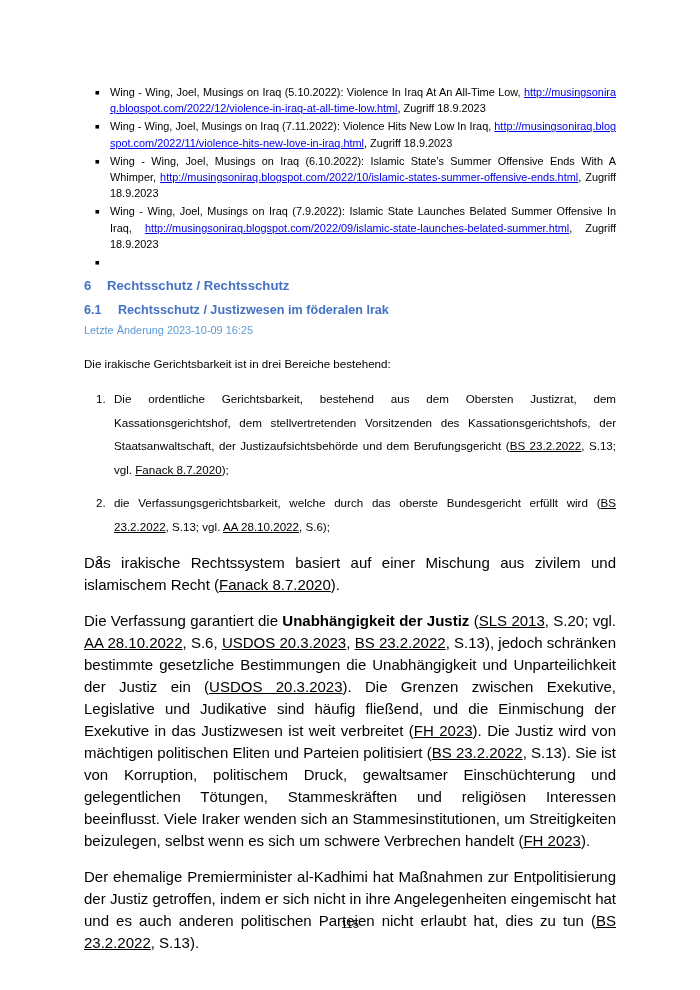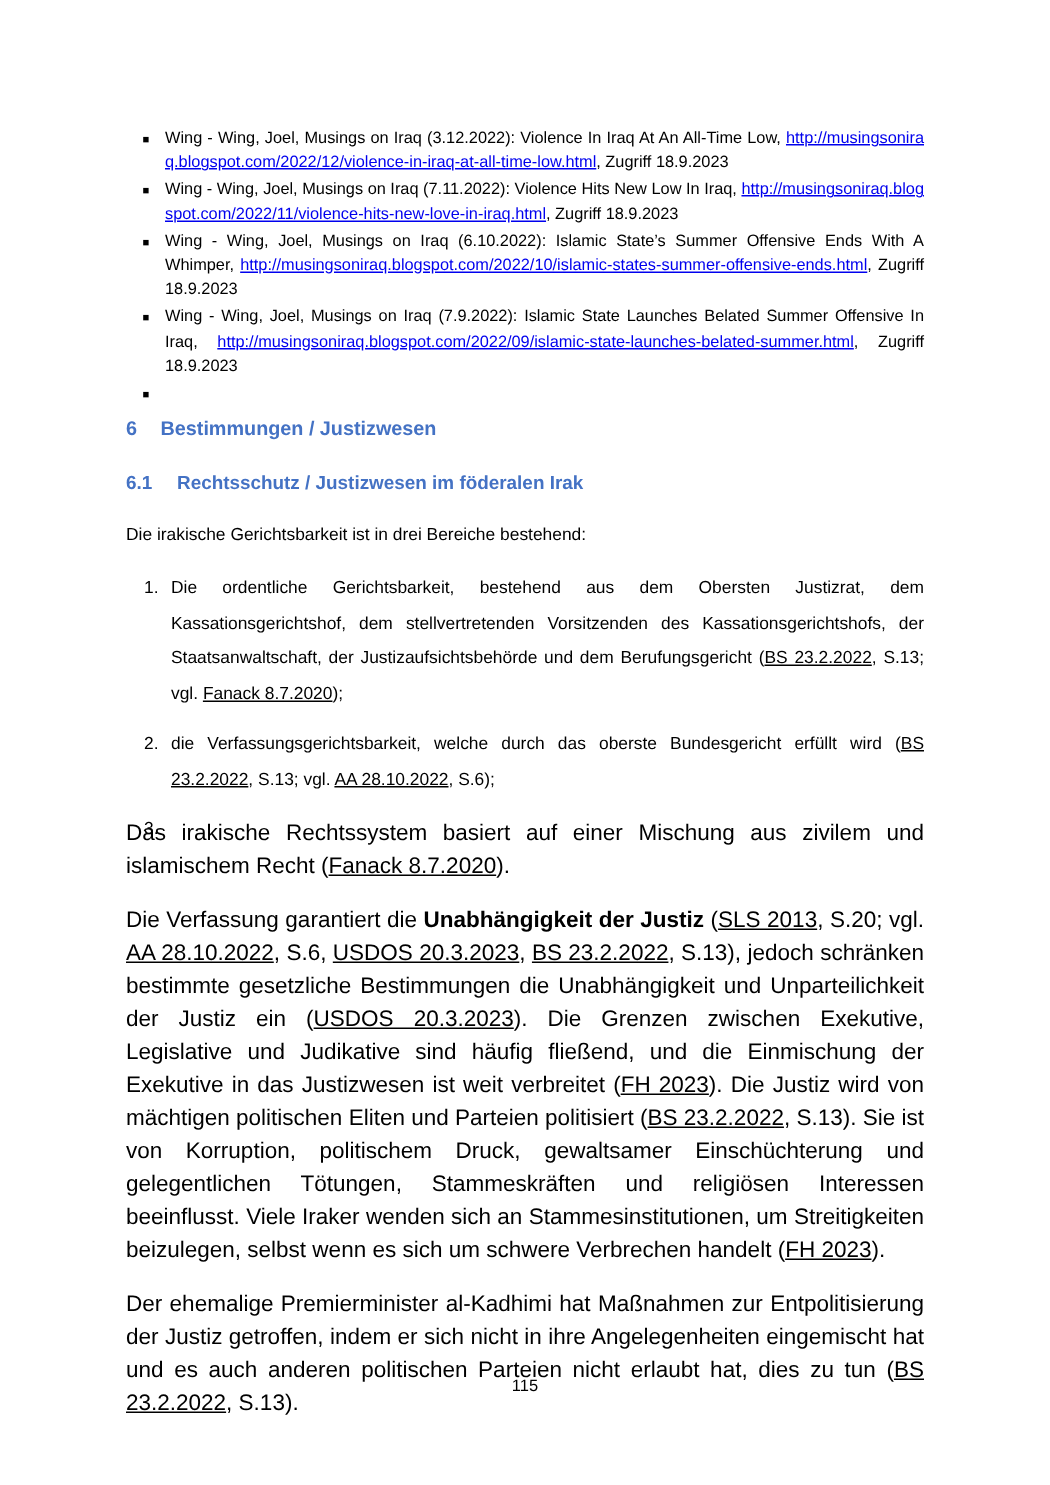--- a/index.html
+++ b/index.html
@@ -23,21 +23,21 @@
   .link { color:#0000EE; text-decoration:underline; word-break:break-all; cursor:pointer; }
   .ref  { color:#000; text-decoration:underline; cursor:pointer; }
   .bold { font-weight:bold; }
 
   
   .section-heading {
     margin-top:26px; color:#4472C4; font-size:13.2px; font-weight:bold;
   }
   .section-heading .sec-num { display:inline-block; min-width:23px; }
   .subsection-heading {
-    margin-top:22px; color:#4472C4; font-size:12.6px; font-weight:bold;
+    margin-top:10px; color:#4472C4; font-size:12.6px; font-weight:bold;
   }
   .subsection-heading .sec-num { display:inline-block; min-width:34px; }
   .meta { margin-top:7px; color:#5B9BD5; font-size:10.9px; }
 
   
   .intro { margin-top:19px; font-size:11.6px; line-height:18px; }
   .num-list { list-style:none; margin-top:14px; }
   .num-item {
     position:relative; padding-left:30px; margin-bottom:10px;
     font-size:11.6px; line-height:23.5px; text-align:justify;
@@ -51,47 +51,48 @@
   }
 </style>
 </head>
 <body>
 
 <div class="page">
 
   <ul class="bib-list">
     <li class="bib-item">
       <span class="bib-bullet">■</span>
-      <span><span>Wing - Wing, Joel, Musings on Iraq (3.12.2022): Violence In Iraq At An All-Time Low, </span><a href="#" class="link">http://musingsoniraq.blogspot.com/2022/12/violence-in-iraq-at-all-time-low.html</a><span>, Zugriff 18.9.2023</span></span>
+      <span><span>Wing - Wing, Joel, Musings on Iraq (5.10.2022): Violence In Iraq At An All-Time Low, </span><a href="#" class="link">http://musingsoniraq.blogspot.com/2022/12/violence-in-iraq-at-all-time-low.html</a><span>, Zugriff 18.9.2023</span></span>
     </li>
     <li class="bib-item">
       <span class="bib-bullet">■</span>
       <span><span>Wing - Wing, Joel, Musings on Iraq (7.11.2022): Violence Hits New Low In Iraq, </span><a href="#" class="link">http://musingsoniraq.blogspot.com/2022/11/violence-hits-new-love-in-iraq.html</a><span>, Zugriff 18.9.2023</span></span>
     </li>
     <li class="bib-item">
       <span class="bib-bullet">■</span>
       <span><span>Wing - Wing, Joel, Musings on Iraq (6.10.2022): Islamic State’s Summer Offensive Ends With A Whimper, </span><a href="#" class="link">http://musingsoniraq.blogspot.com/2022/10/islamic-states-summer-offensive-ends.html</a><span>, Zugriff 18.9.2023</span></span>
     </li>
     <li class="bib-item">
       <span class="bib-bullet">■</span>
       <span><span>Wing - Wing, Joel, Musings on Iraq (7.9.2022): Islamic State Launches Belated Summer Offensive In Iraq, </span><a href="#" class="link">http://musingsoniraq.blogspot.com/2022/09/islamic-state-launches-belated-summer.html</a><span>, Zugriff 18.9.2023</span></span>
     </li>
     <li class="bib-item">
       <span class="bib-bullet">■</span>
     </li>
   </ul>
 
   <h2 class="section-heading">
-    <span class="sec-num">6</span><span>Bestimmungen / Justizwesen</span>
+    <span class="sec-num">6</span><span>Rechtsschutz / Rechtsschutz</span>
   </h2>
 
   <h3 class="subsection-heading">
     <span class="sec-num">6.1</span><span>Rechtsschutz / Justizwesen im föderalen Irak</span>
   </h3>
 
+  <div class="meta">Letzte Änderung 2023-10-09 16:25</div>
 
   <p class="intro">Die irakische Gerichtsbarkeit ist in drei Bereiche bestehend:</p>
 
   <ol class="num-list">
     <li class="num-item">
       <span class="marker">1.</span>
       <span><span>Die ordentliche Gerichtsbarkeit, bestehend aus dem Obersten Justizrat, dem Kassationsgerichtshof, dem stellvertretenden Vorsitzenden des Kassationsgerichtshofs, der Staatsanwaltschaft, der Justizaufsichtsbehörde und dem Berufungsgericht (</span><span class="ref">BS 23.2.2022</span><span>, S.13; vgl. </span><span class="ref">Fanack 8.7.2020</span><span>);</span></span>
     </li>
     <li class="num-item">
       <span class="marker">2.</span>

